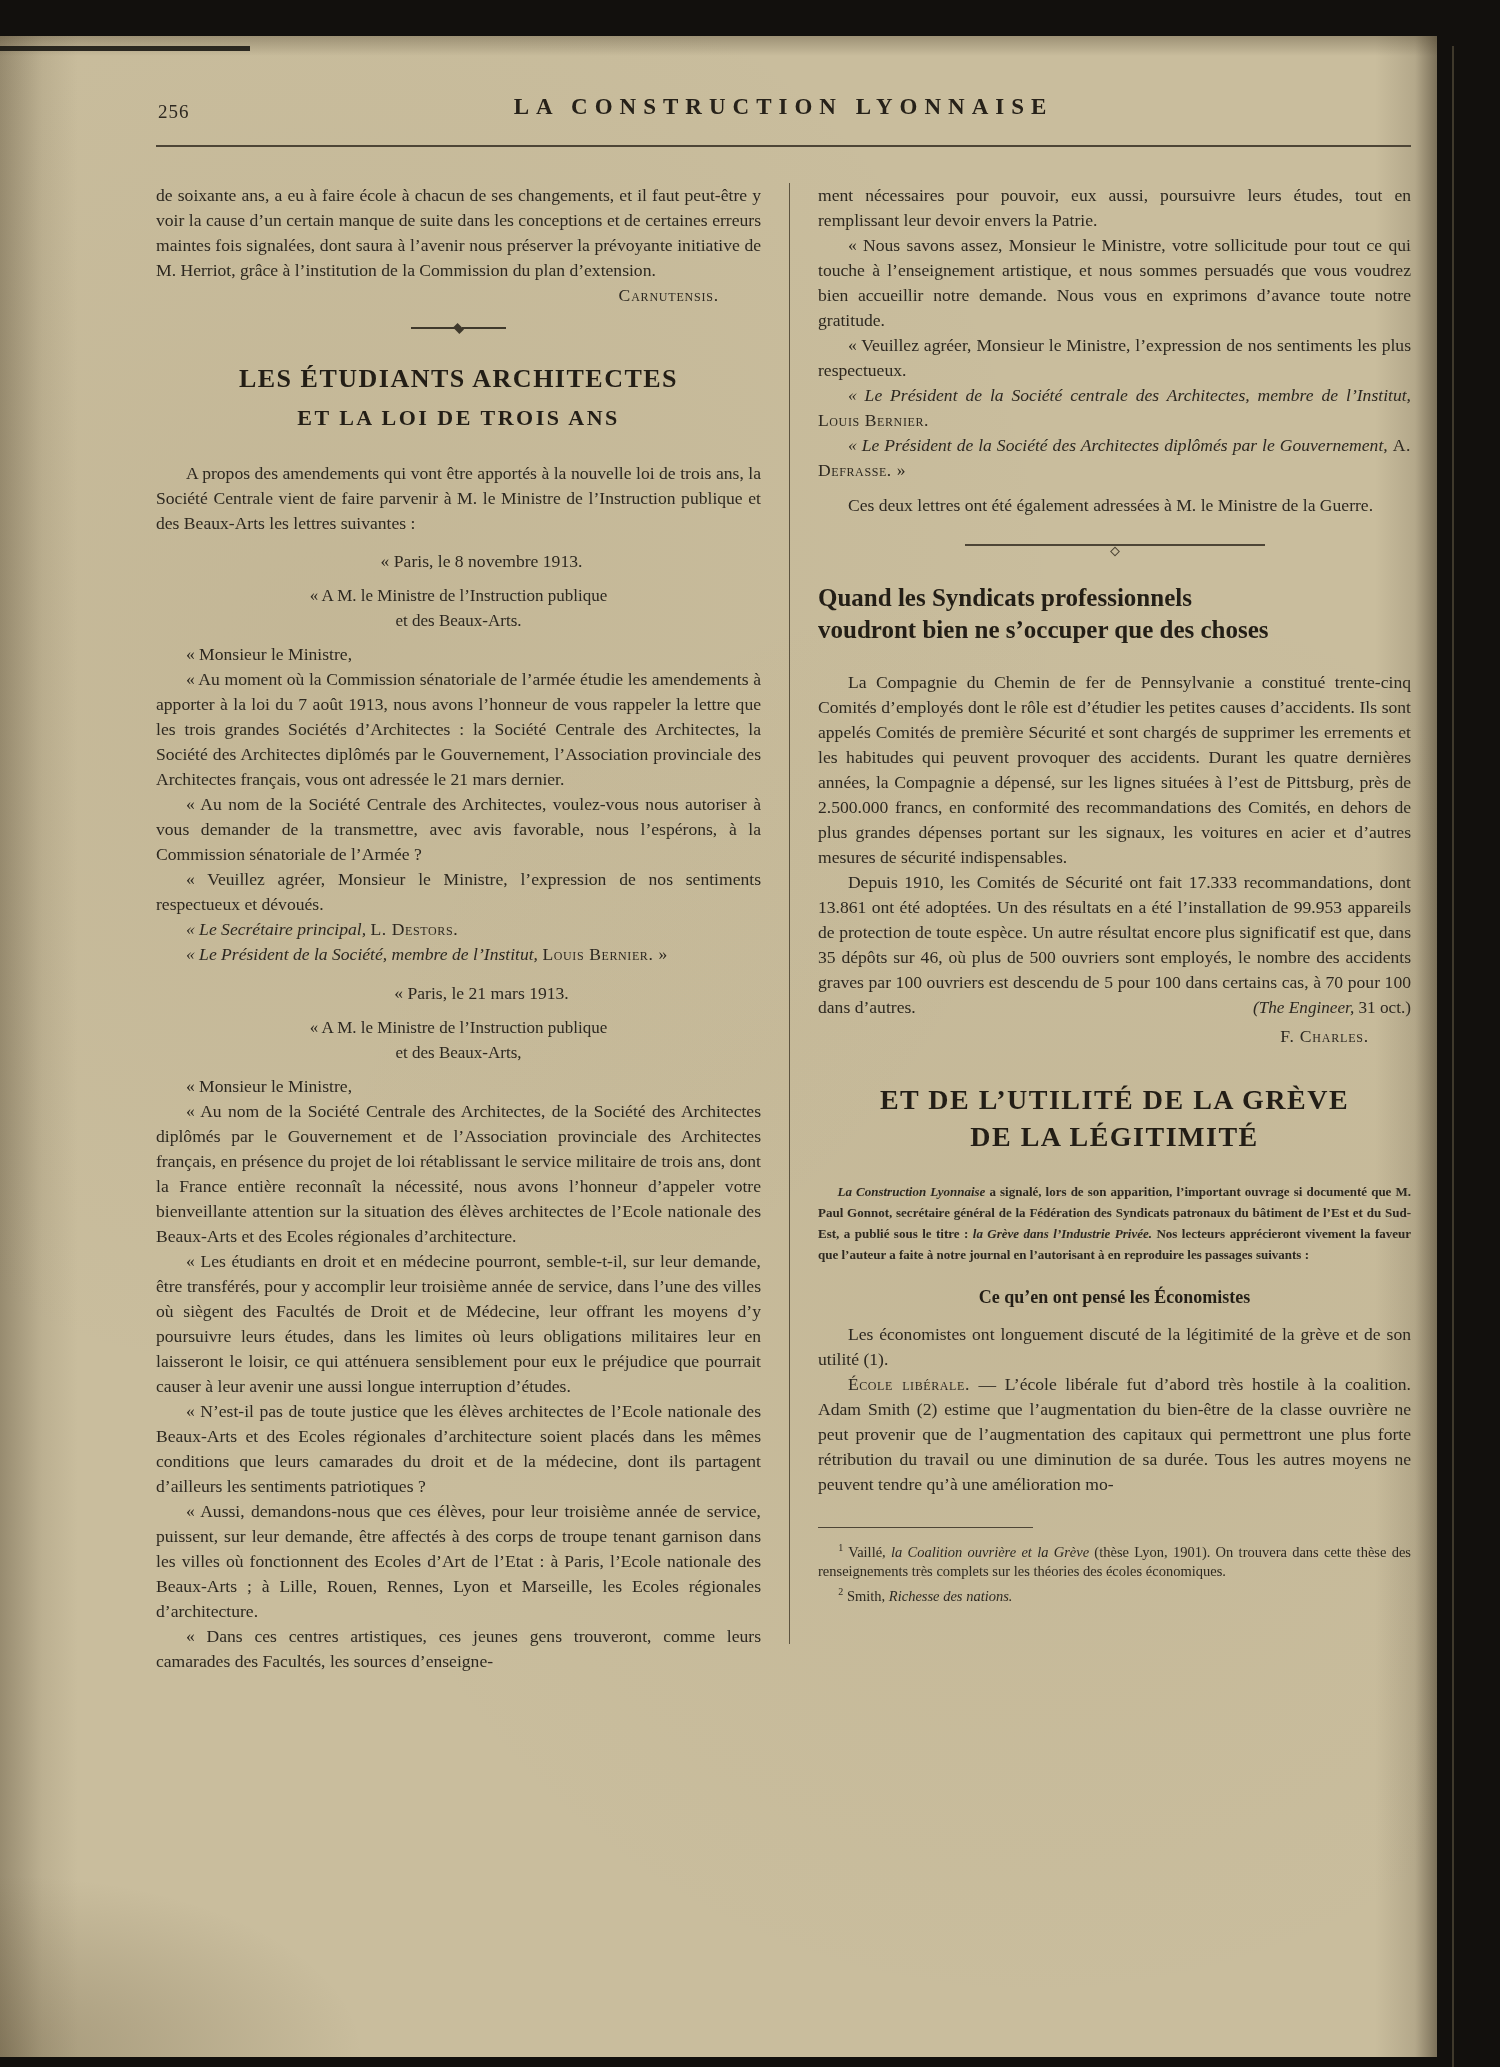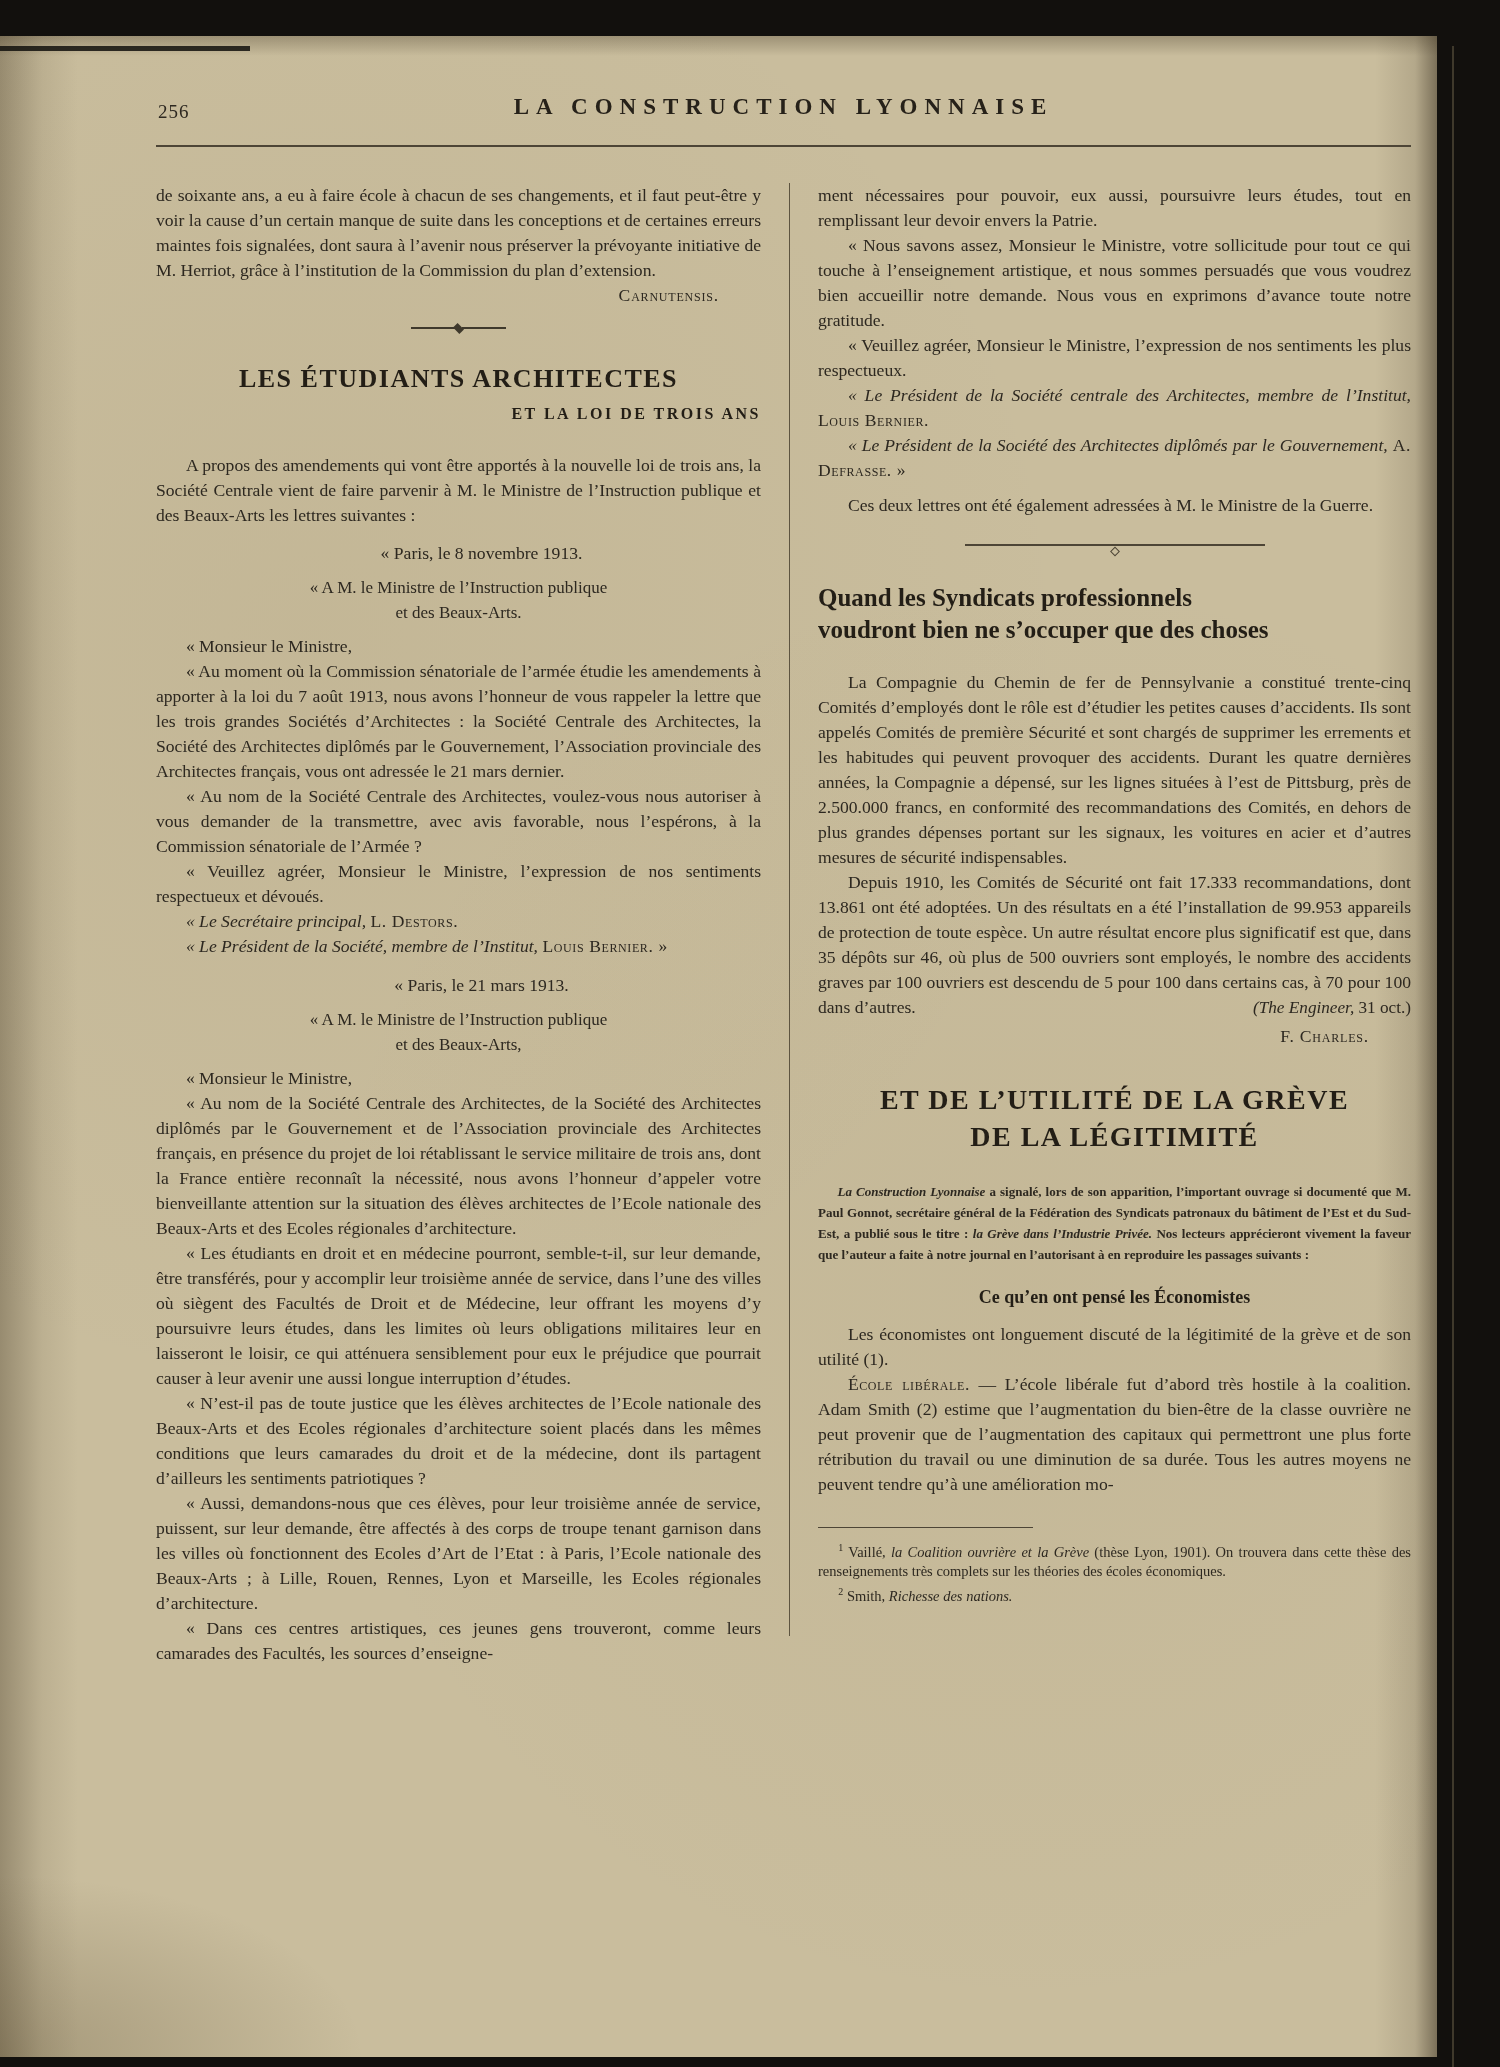--- a/index.html
+++ b/index.html
@@ -53,21 +53,21 @@
   .orn1 .oline { width:44px; height:2px; background:#3f392c; }
   .orn1 .odiamond { width:9px; height:9px; background:#3f392c; transform:rotate(45deg) scale(1,0.72); margin:0 -1px; }
 
   
   .orn2 { position:relative; width:300px; margin:26px auto 24px; height:14px; }
   .orn2 .oline { height:2px; background:#4d4536; }
   .orn2 .odiamond { position:absolute; left:50%; top:4px; width:7px; height:7px; border:1.5px solid #4d4536; transform:translateX(-50%) rotate(45deg); }
 
   
   .a-title { text-align:center; font-size:26px; font-weight:bold; letter-spacing:1.5px; color:#231e16; }
-  .a-subtitle { text-align:right; font-size:16px; font-weight:bold; letter-spacing:2.5px; margin:11px 0 30px; color:#231e16; }
+  .a-subtitle { text-align:center; font-size:22px; font-weight:bold; letter-spacing:2.5px; margin:11px 0 30px; color:#231e16; }
   .h-quand { font-weight:bold; font-size:25px; line-height:32px; color:#231e16; margin-bottom:24px; }
   .h-greve { text-align:center; font-weight:bold; font-size:28px; line-height:37px; letter-spacing:1.5px; color:#231e16; margin:34px 0 26px; }
   .subhead { text-align:center; font-weight:bold; font-size:18px; margin:22px 0 14px; color:#231e16; }
 
   
   .letter-date { text-align:center; font-size:17.6px; line-height:25px; margin:13px 0 9px; padding-left:46px; }
   .letter-addr { text-align:center; font-size:17px; line-height:25px; }
   .addr-gap { margin-bottom:9px; }
 
   .cite { float:right; font-size:17.2px; }

